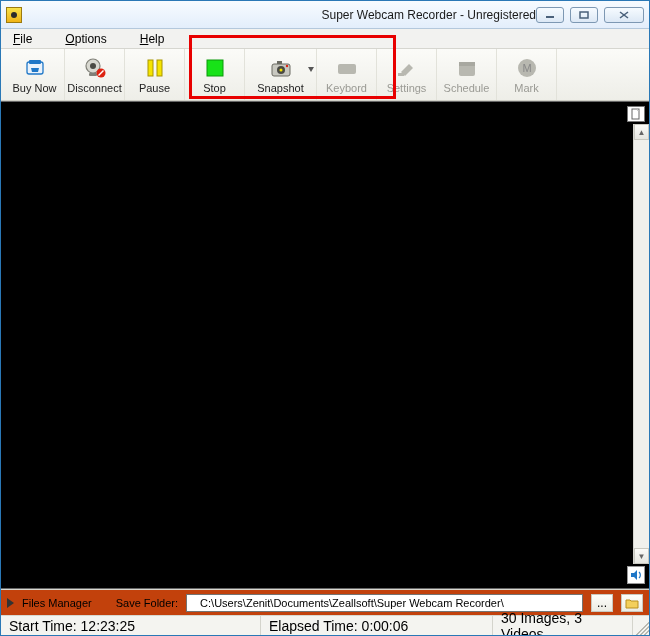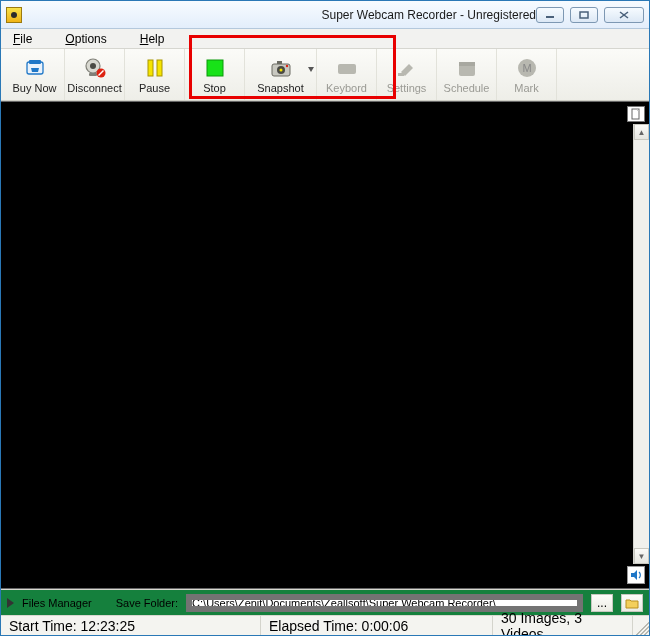--- a/index.html
+++ b/index.html
@@ -146,36 +146,36 @@
   .viewport .scrollbar-v .arrow {
     height:16px; display:flex; align-items:center; justify-content:center;
     background:linear-gradient(#fbfbf8,#e6e6e0);
     border:1px solid #c8c8c0;
     color:#666; font-size:8px;
   }
 
   
   .bottombar {
     height: 26px;
-    background:#15803d;
+    background:#c2410c;
     border-top:1px solid #d8d8d0;
     display:flex; align-items:center;
     padding: 0 6px;
     gap:8px;
     justify-content:space-between;
   }
   .bottombar .play-tri {
     width:0;height:0;border-top:5px solid transparent;border-bottom:5px solid transparent;border-left:7px solid #333;
     cursor:pointer;
   }
   .bottombar .fm-label { font-size:11px; cursor:pointer;}
   .bottombar .sf-label { font-size:11px; margin-left:16px;}
   .bottombar input.path {
-    flex:1; height:18px; font-size:11px; padding:0 0;
-    border:6px solid #737373; background:#fff;
+    flex:1; height:18px; font-size:11px; padding:0 13px;
+    border:1px solid #737373; background:#fff;
   }
   .bottombar .browse-btn, .bottombar .folder-btn {
     width:22px; height:18px; border:1px solid #c8c8c0; background:linear-gradient(#fdfdfa,#ececE4);
     display:flex;align-items:center;justify-content:center; cursor:pointer;
   }
   
   .statusbar {
     height: 20px;
     background:#f4f4f0;
     border-top:1px solid #d8d8d0;

